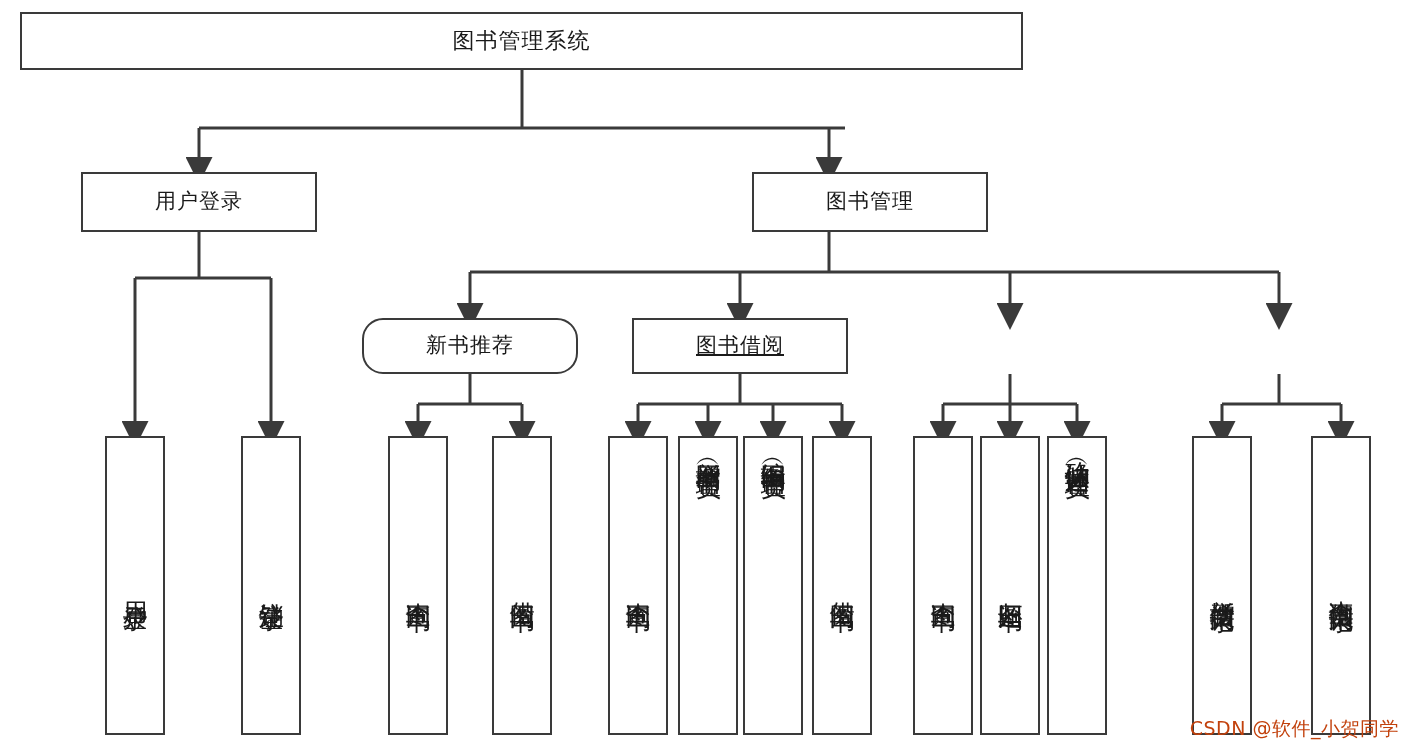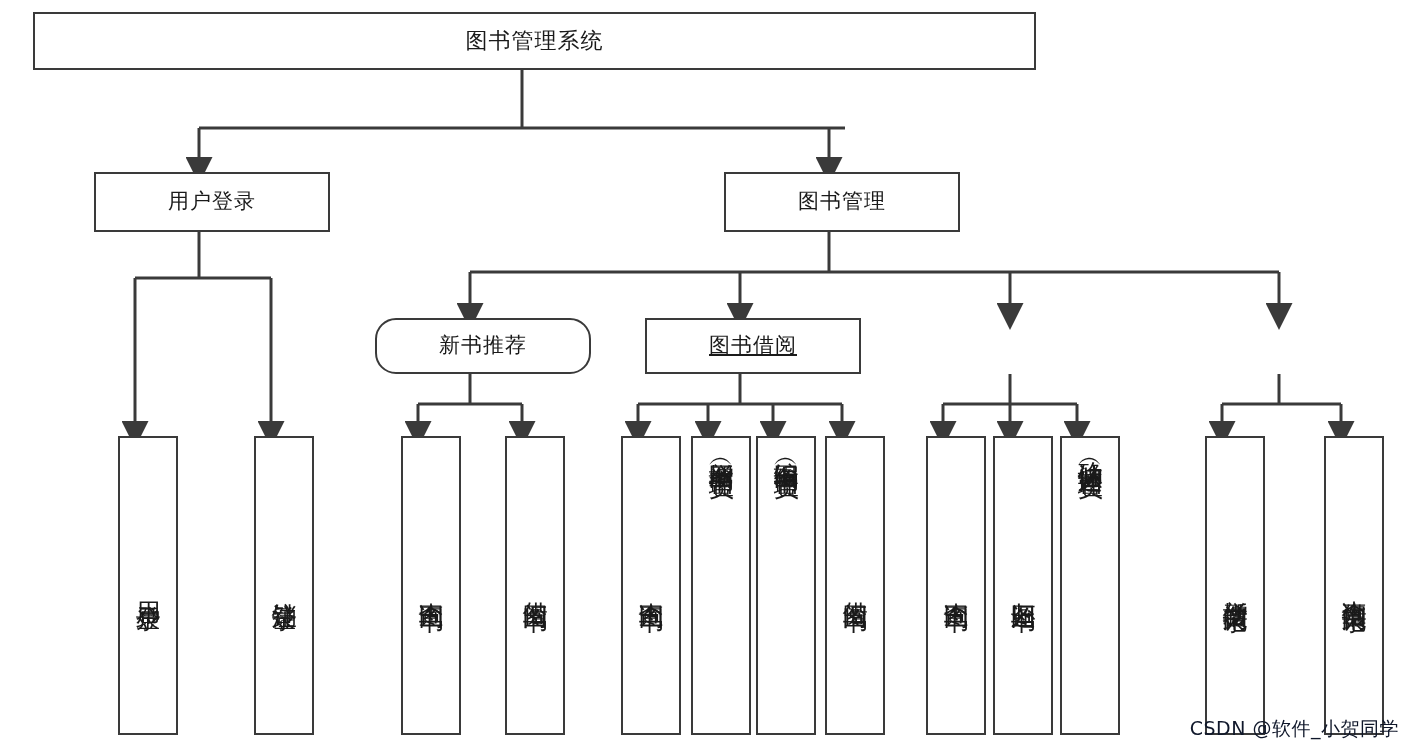--- a/index.html
+++ b/index.html
@@ -28,21 +28,20 @@
     position: absolute;
     box-sizing: border-box;
     border: 2px solid #3a3a3a;
     background: #ffffff;
     color: #1a1a1a;
     display: flex;
     align-items: center;
     justify-content: center;
     text-align: center;
     z-index: 2;
-    margin-left: 13px;
   }
   .node.horiz {
     font-size: 21px;
     line-height: 1.2;
     letter-spacing: 1px;
   }
   .node.vert {
     writing-mode: vertical-rl;
     text-orientation: upright;
     font-size: 25px;
@@ -54,21 +53,21 @@
     justify-content: flex-start;
   }
   .node.root {
     font-size: 22px;
   }
   .watermark {
     position: absolute;
     right: 6px;
     bottom: 5px;
     font-size: 19px;
-    color: #0f172a;
+    color: #c2410c;
     letter-spacing: 0.5px;
     z-index: 3;
     white-space: nowrap;
   }
 </style>
 </head>
 <body>
 
 <div id="canvas">
 
@@ -118,21 +117,21 @@
       <path d="M1279,374 L1279,404"></path>
       <path d="M1222,404 L1341,404"></path>
       <path d="M1222,404 L1222,424" marker-end="url(#arrow)"></path>
       <path d="M1341,404 L1341,424" marker-end="url(#arrow)"></path>
     </g>
   </svg>
 
   <div class="node horiz root" style="left:20px; top:12px; width:1003px; height:58px;">图书管理系统</div>
 
   <div class="node horiz" style="left:81px; top:172px; width:236px; height:60px;">用户登录</div>
-  <div class="node horiz" style="left:711px; top:172px; width:236px; height:60px;text-align:right;">图书管理</div>
+  <div class="node horiz" style="left:752px; top:172px; width:236px; height:60px;text-align:right;">图书管理</div>
 
   <div class="node horiz" style="left:362px; top:318px; width:216px; height:56px;border-radius:21px;">新书推荐</div>
   <div class="node horiz" style="left:632px; top:318px; width:216px; height:56px;text-decoration:underline;">图书借阅</div>
 
   <div class="node vert" style="left:105px; top:436px; width:60px; height:299px;">用户登录</div>
   <div class="node vert" style="left:241px; top:436px; width:60px; height:299px;">注销登录</div>
 
   <div class="node vert" style="left:388px; top:436px; width:60px; height:299px;">查询图书</div>
   <div class="node vert" style="left:492px; top:436px; width:60px; height:299px;">借阅图书</div>
 

